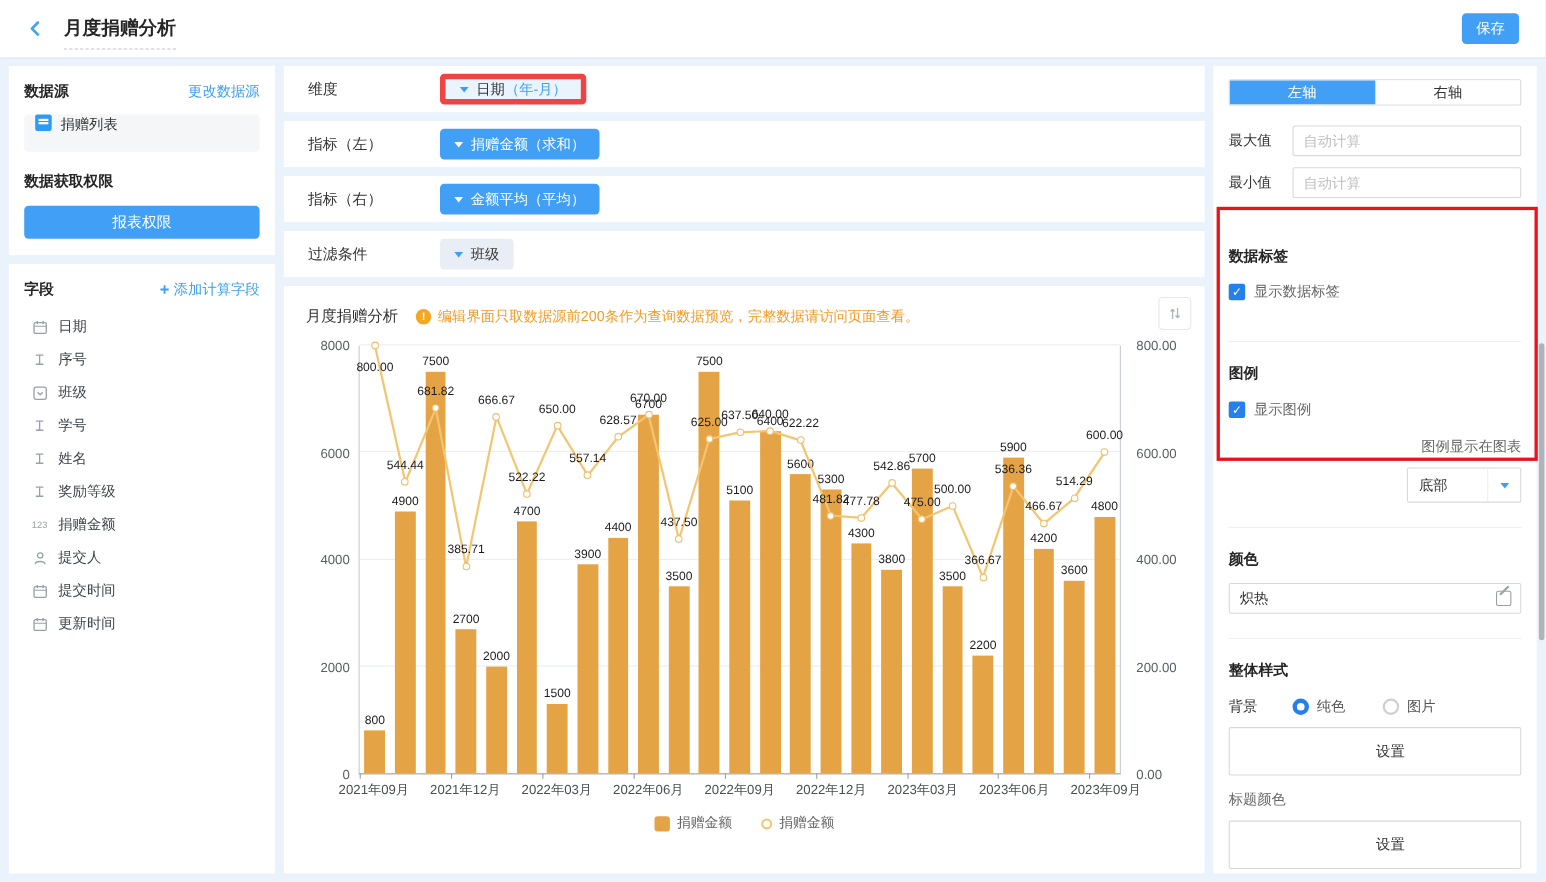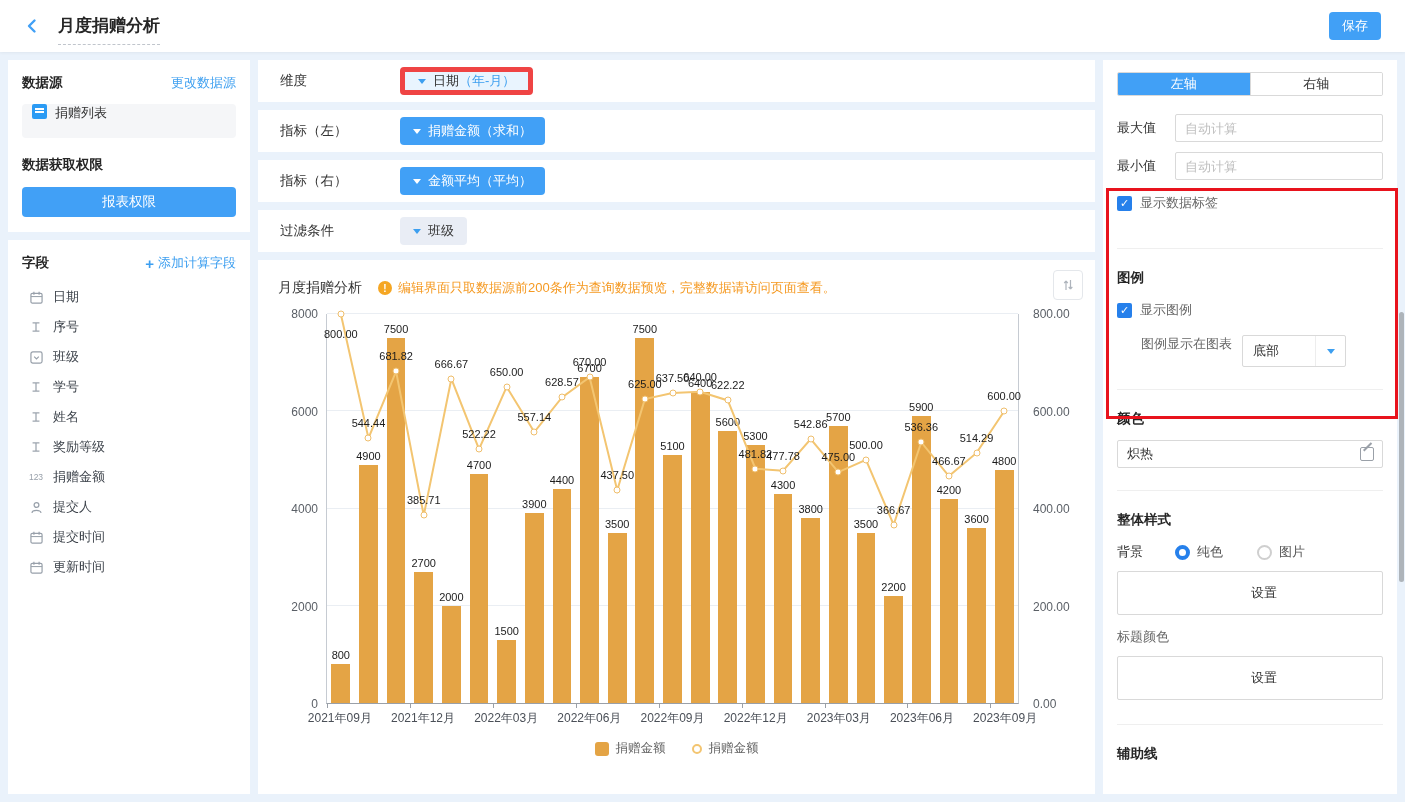--- a/index.html
+++ b/index.html
@@ -83,21 +83,21 @@
   .axis-tab.active { background:#41A0F6; color:#fff; }
   .input-row { display:flex; align-items:center; margin-bottom:10px; }
   .input-row label { width:58px; font-size:13px; color:#333; }
   .txt-input { flex:1; height:28px; border:1px solid #D9D9D9; border-radius:2px; padding:0 9px; font-size:13px; color:#333; outline:none; font-family:inherit; }
   .txt-input::placeholder { color:#BFBFBF; }
   .p-sec { font-size:13.5px; font-weight:bold; color:#262626; }
   .cb-row { display:flex; align-items:center; gap:8px; font-size:13px; color:#666; margin-top:14px; cursor:pointer; }
   .checkbox { width:15px; height:15px; background:#2680EB; border-radius:2px; color:#fff; font-size:11px; display:flex; align-items:center; justify-content:center; }
   .checkbox::after { content:"✓"; }
   .hr { height:1px; background:#EFEFEF; }
-  .legendpos-row { display:flex; align-items:flex-start; gap:10px; margin:16px 0 0 24px; font-size:13px; color:#666; }
+  .legendpos-row { display:flex; align-items:flex-end; gap:10px; margin:16px 0 0 24px; font-size:13px; color:#666;flex-direction:column; }
   .select { display:flex; align-items:center; height:32px; border:1px solid #D9D9D9; border-radius:2px; cursor:pointer; }
   .select .sel-val { width:72px; padding:0 10px; color:#333; }
   .select .sel-caret { width:30px; height:100%; border-left:1px solid #EDEDED; display:flex; align-items:center; justify-content:center; }
   .color-input-wrap { position:relative; margin-top:12px; }
   .edit-icon { position:absolute; right:9px; top:7px; width:14px; height:14px; border:1.3px solid #9aa0a8; border-radius:2px; }
   .edit-icon::after { content:""; position:absolute; left:2px; top:2px; width:11px; height:1.5px; background:#9aa0a8; transform:rotate(-45deg); transform-origin:left top; }
   .radio-row { display:flex; align-items:center; margin-top:14px; font-size:13px; color:#333; }
   .radio-row .rr-label { width:58px; }
   .radio { width:15px; height:15px; border-radius:50%; margin-right:7px; }
   .radio.on { border:4.5px solid #2680EB; background:#fff; }
@@ -460,20 +460,21 @@
 
       <div class="input-row">
         <label>最大值</label>
         <input class="txt-input" placeholder="自动计算" style="">
       </div>
       <div class="input-row">
         <label>最小值</label>
         <input class="txt-input" placeholder="自动计算" style="">
       </div>
 
+      <div class="p-sec" style="margin-top:44px">数据标签</div>
       <div class="cb-row">
         <span class="checkbox"></span>
         <span>显示数据标签</span>
       </div>
 
       <div class="hr" style="margin-top:36px"></div>
 
       <div class="p-sec" style="margin-top:20px">图例</div>
       <div class="cb-row">
         <span class="checkbox"></span>

